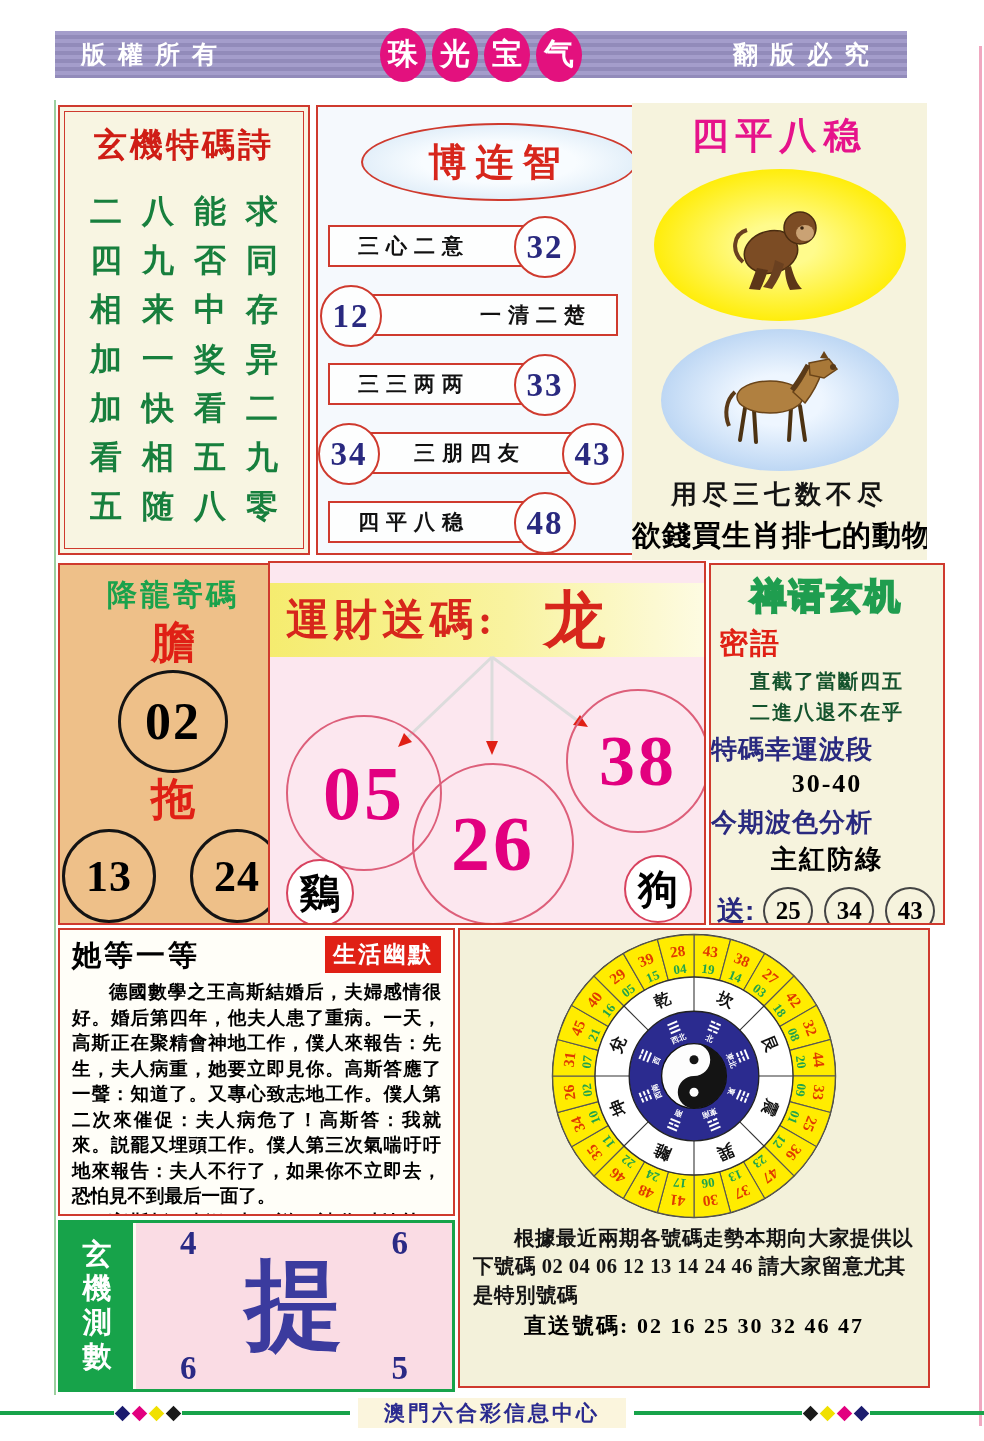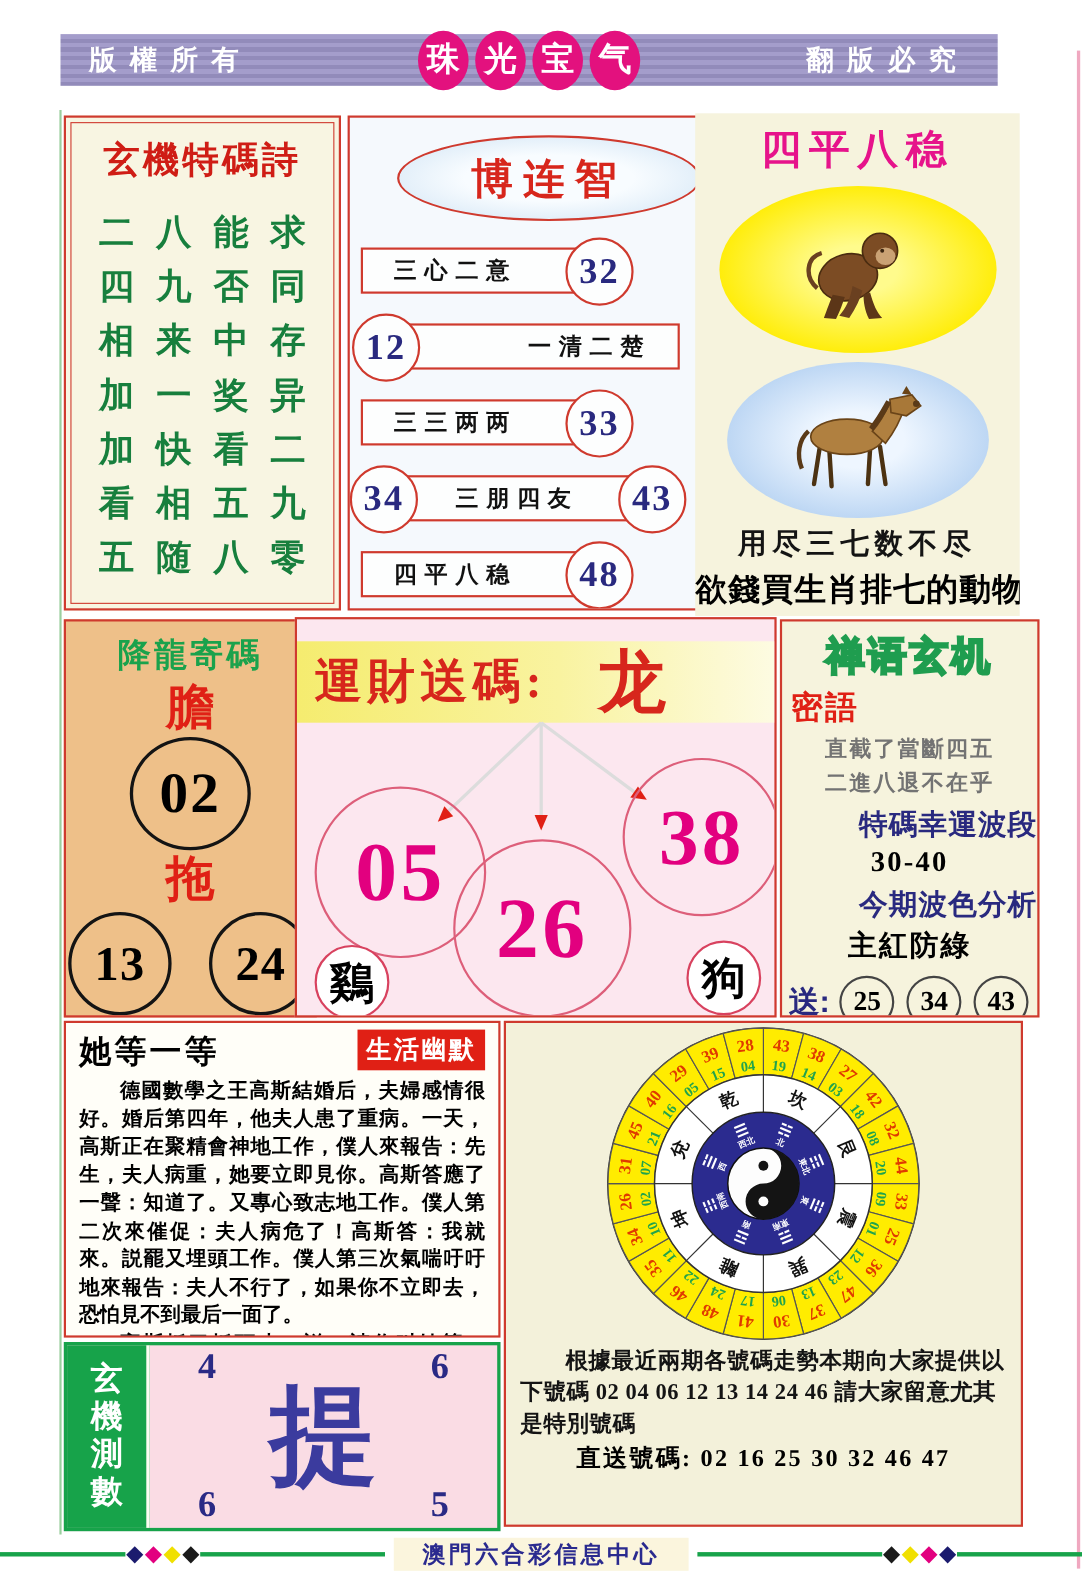--- a/index.html
+++ b/index.html
@@ -100,22 +100,22 @@
   .small-circle.sl{left:16px;top:296px;}
   .small-circle.sr{right:12px;top:292px;}
 
   
   .chanyu{left:709px;top:563px;width:236px;height:362px;background:#f6f3dd;display:flex;flex-direction:column;}
   .cy-title{
     margin-top:8px;text-align:center;font-size:35px;font-weight:bold;letter-spacing:3px;white-space:nowrap;
     color:#eef8e4;-webkit-text-stroke:2.5px #1f9d4f;text-stroke:2.5px #1f9d4f;
   }
   .cy-mi{color:#e02015;font-size:29px;font-weight:bold;margin:4px 0 0 8px;letter-spacing:2px;}
-  .cy-verse{font-family:"Liberation Serif",serif;text-align:center;font-weight:bold;color:#737373;font-size:20px;letter-spacing:2px;line-height:1.35;margin-top:4px;white-space:nowrap;}
-  .cy-navy{color:#29297f;text-align:right;font-size:26px;font-weight:bold;letter-spacing:1px;margin-top:6px;white-space:nowrap;}
+  .cy-verse{font-family:"Liberation Serif",serif;text-align:center;font-weight:bold;color:#14532d;font-size:20px;letter-spacing:2px;line-height:1.35;margin-top:4px;white-space:nowrap;}
+  .cy-navy{color:#29297f;text-align:left;font-size:26px;font-weight:bold;letter-spacing:1px;margin-top:6px;white-space:nowrap;}
   .cy-black{font-family:"Liberation Serif",serif;color:#000;text-align:center;font-size:26px;font-weight:bold;margin-top:2px;letter-spacing:2px;}
   .cy-send{display:flex;align-items:center;justify-content:flex-start;margin:10px 0 0 6px;gap:9px;}
   .cy-send-label{color:#29297f;font-size:28px;font-weight:bold;}
   .cy-oval{
     width:46px;height:44px;border:2px solid #444;border-radius:50%;background:transparent;
     display:flex;align-items:center;justify-content:center;font-family:"Liberation Serif",serif;
     font-weight:bold;font-size:25px;color:#000;
   }
 
   

